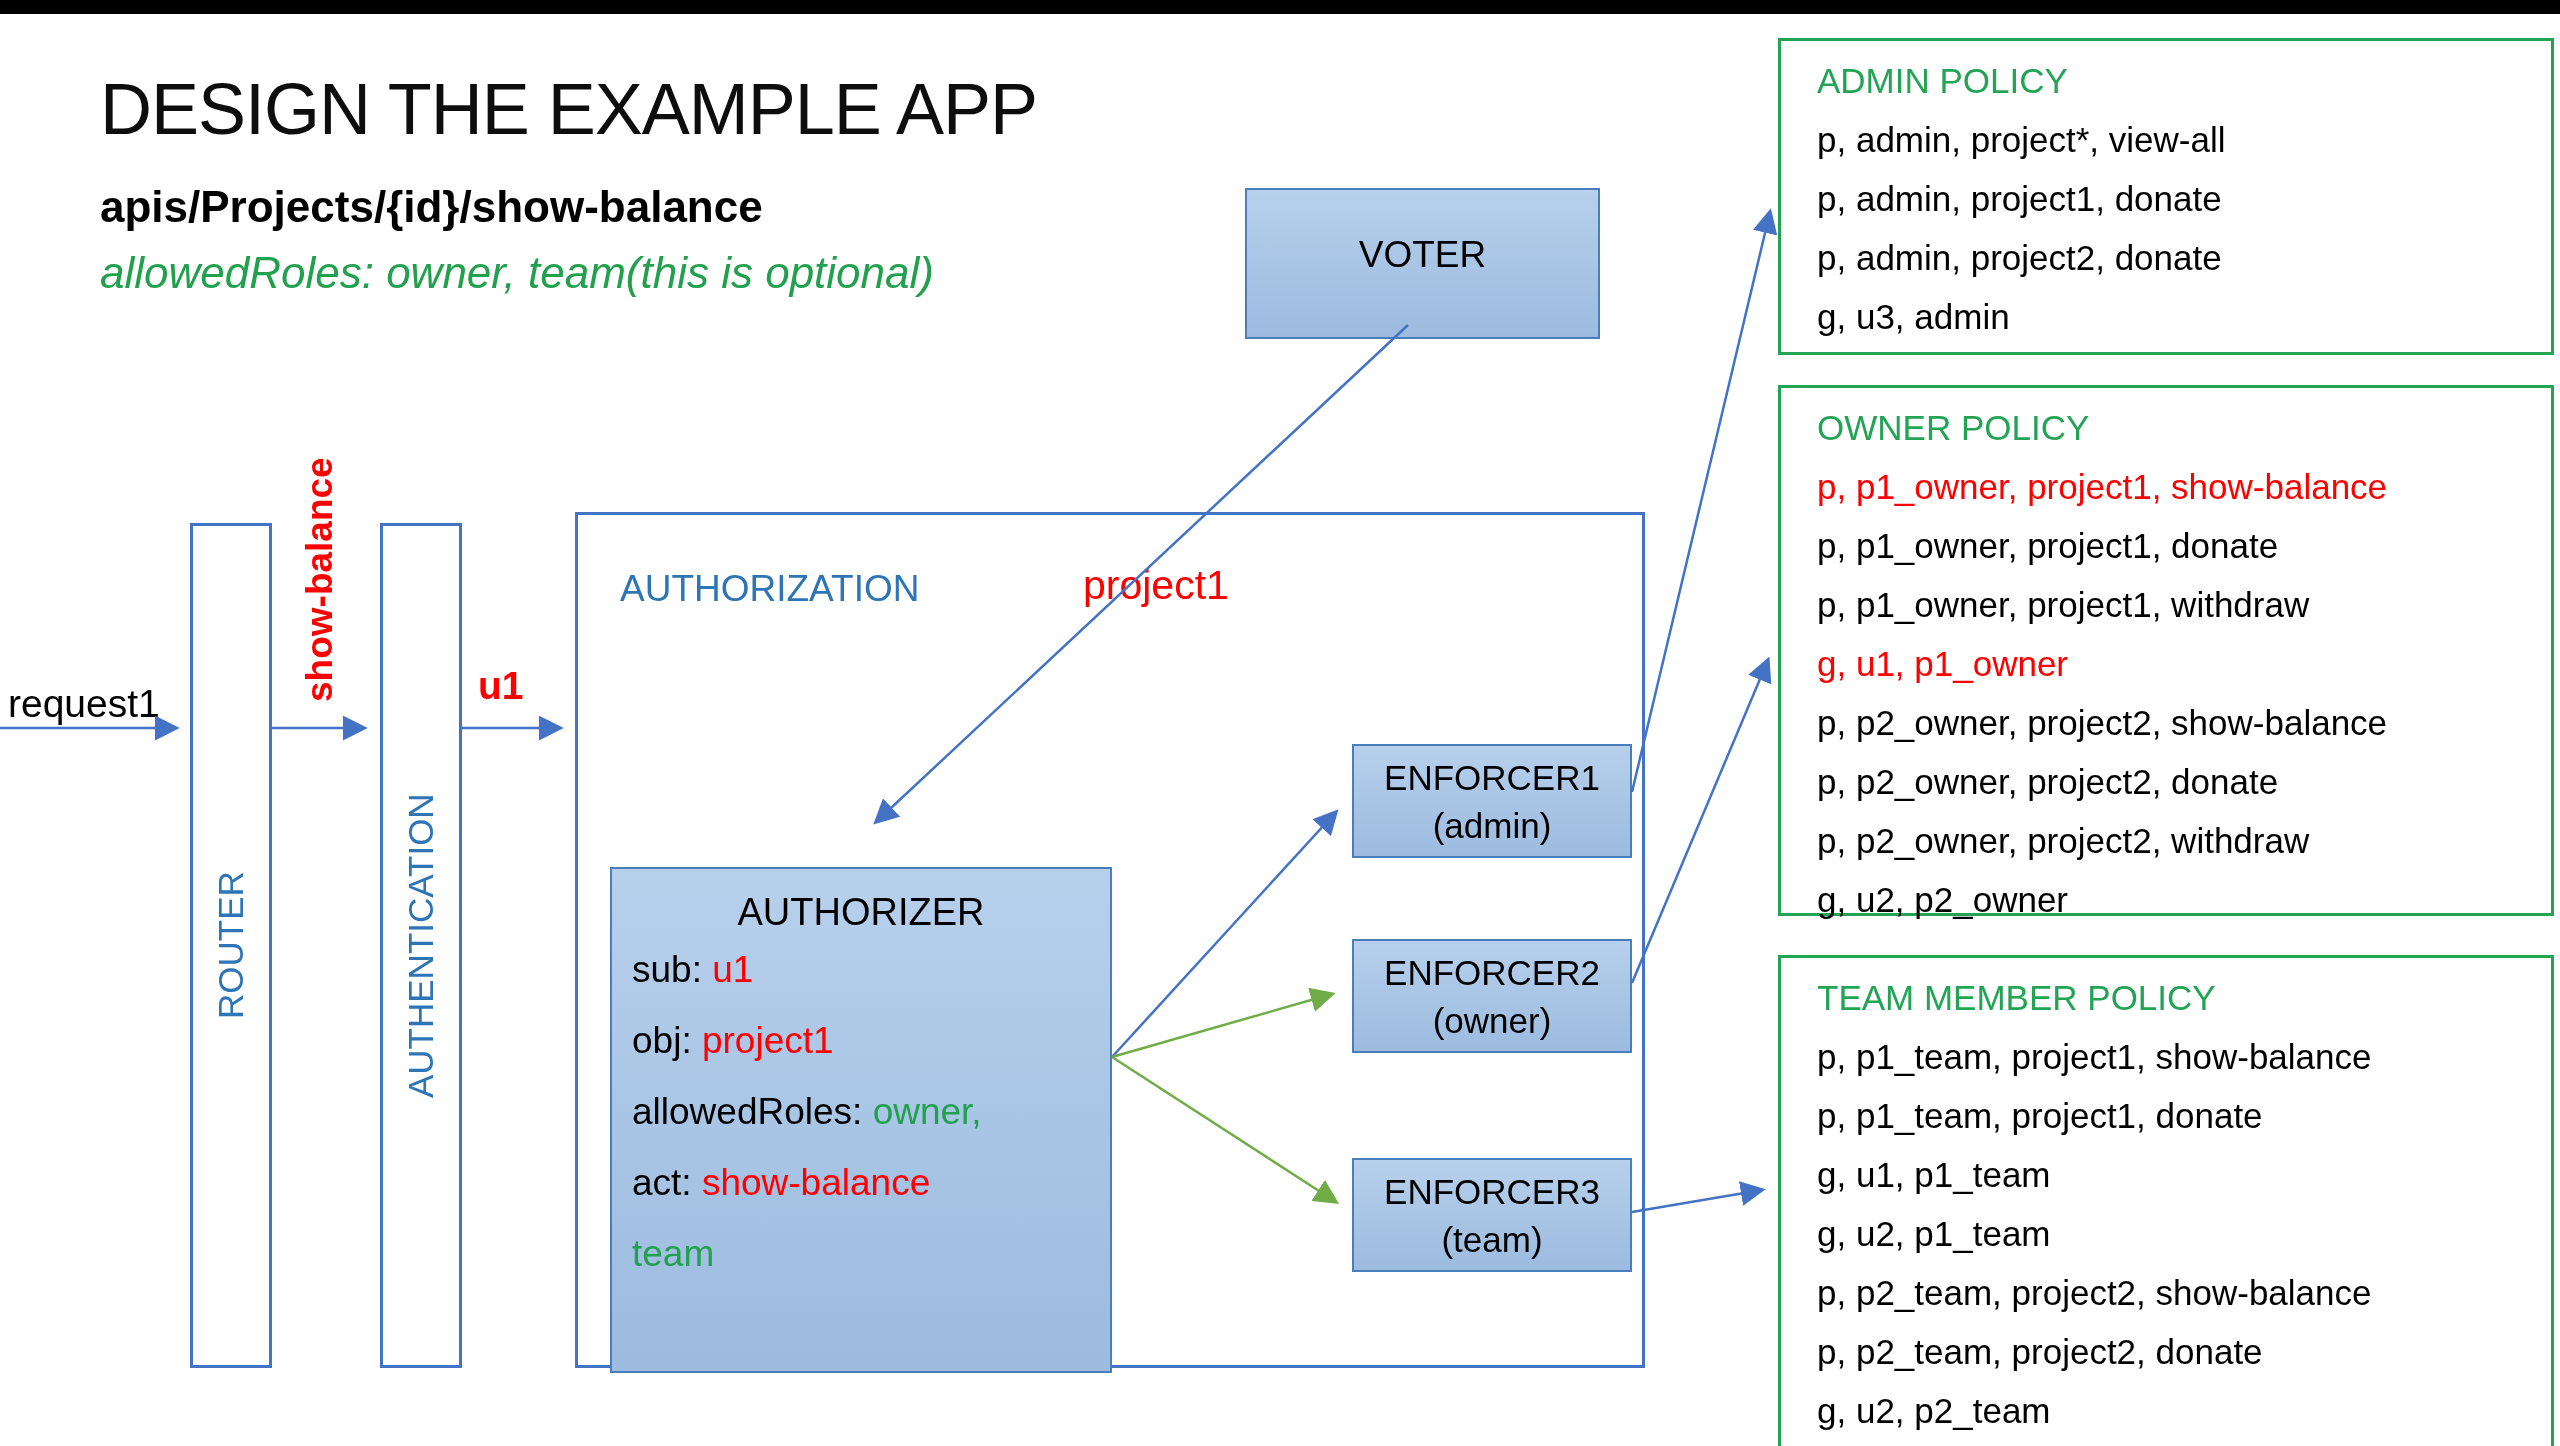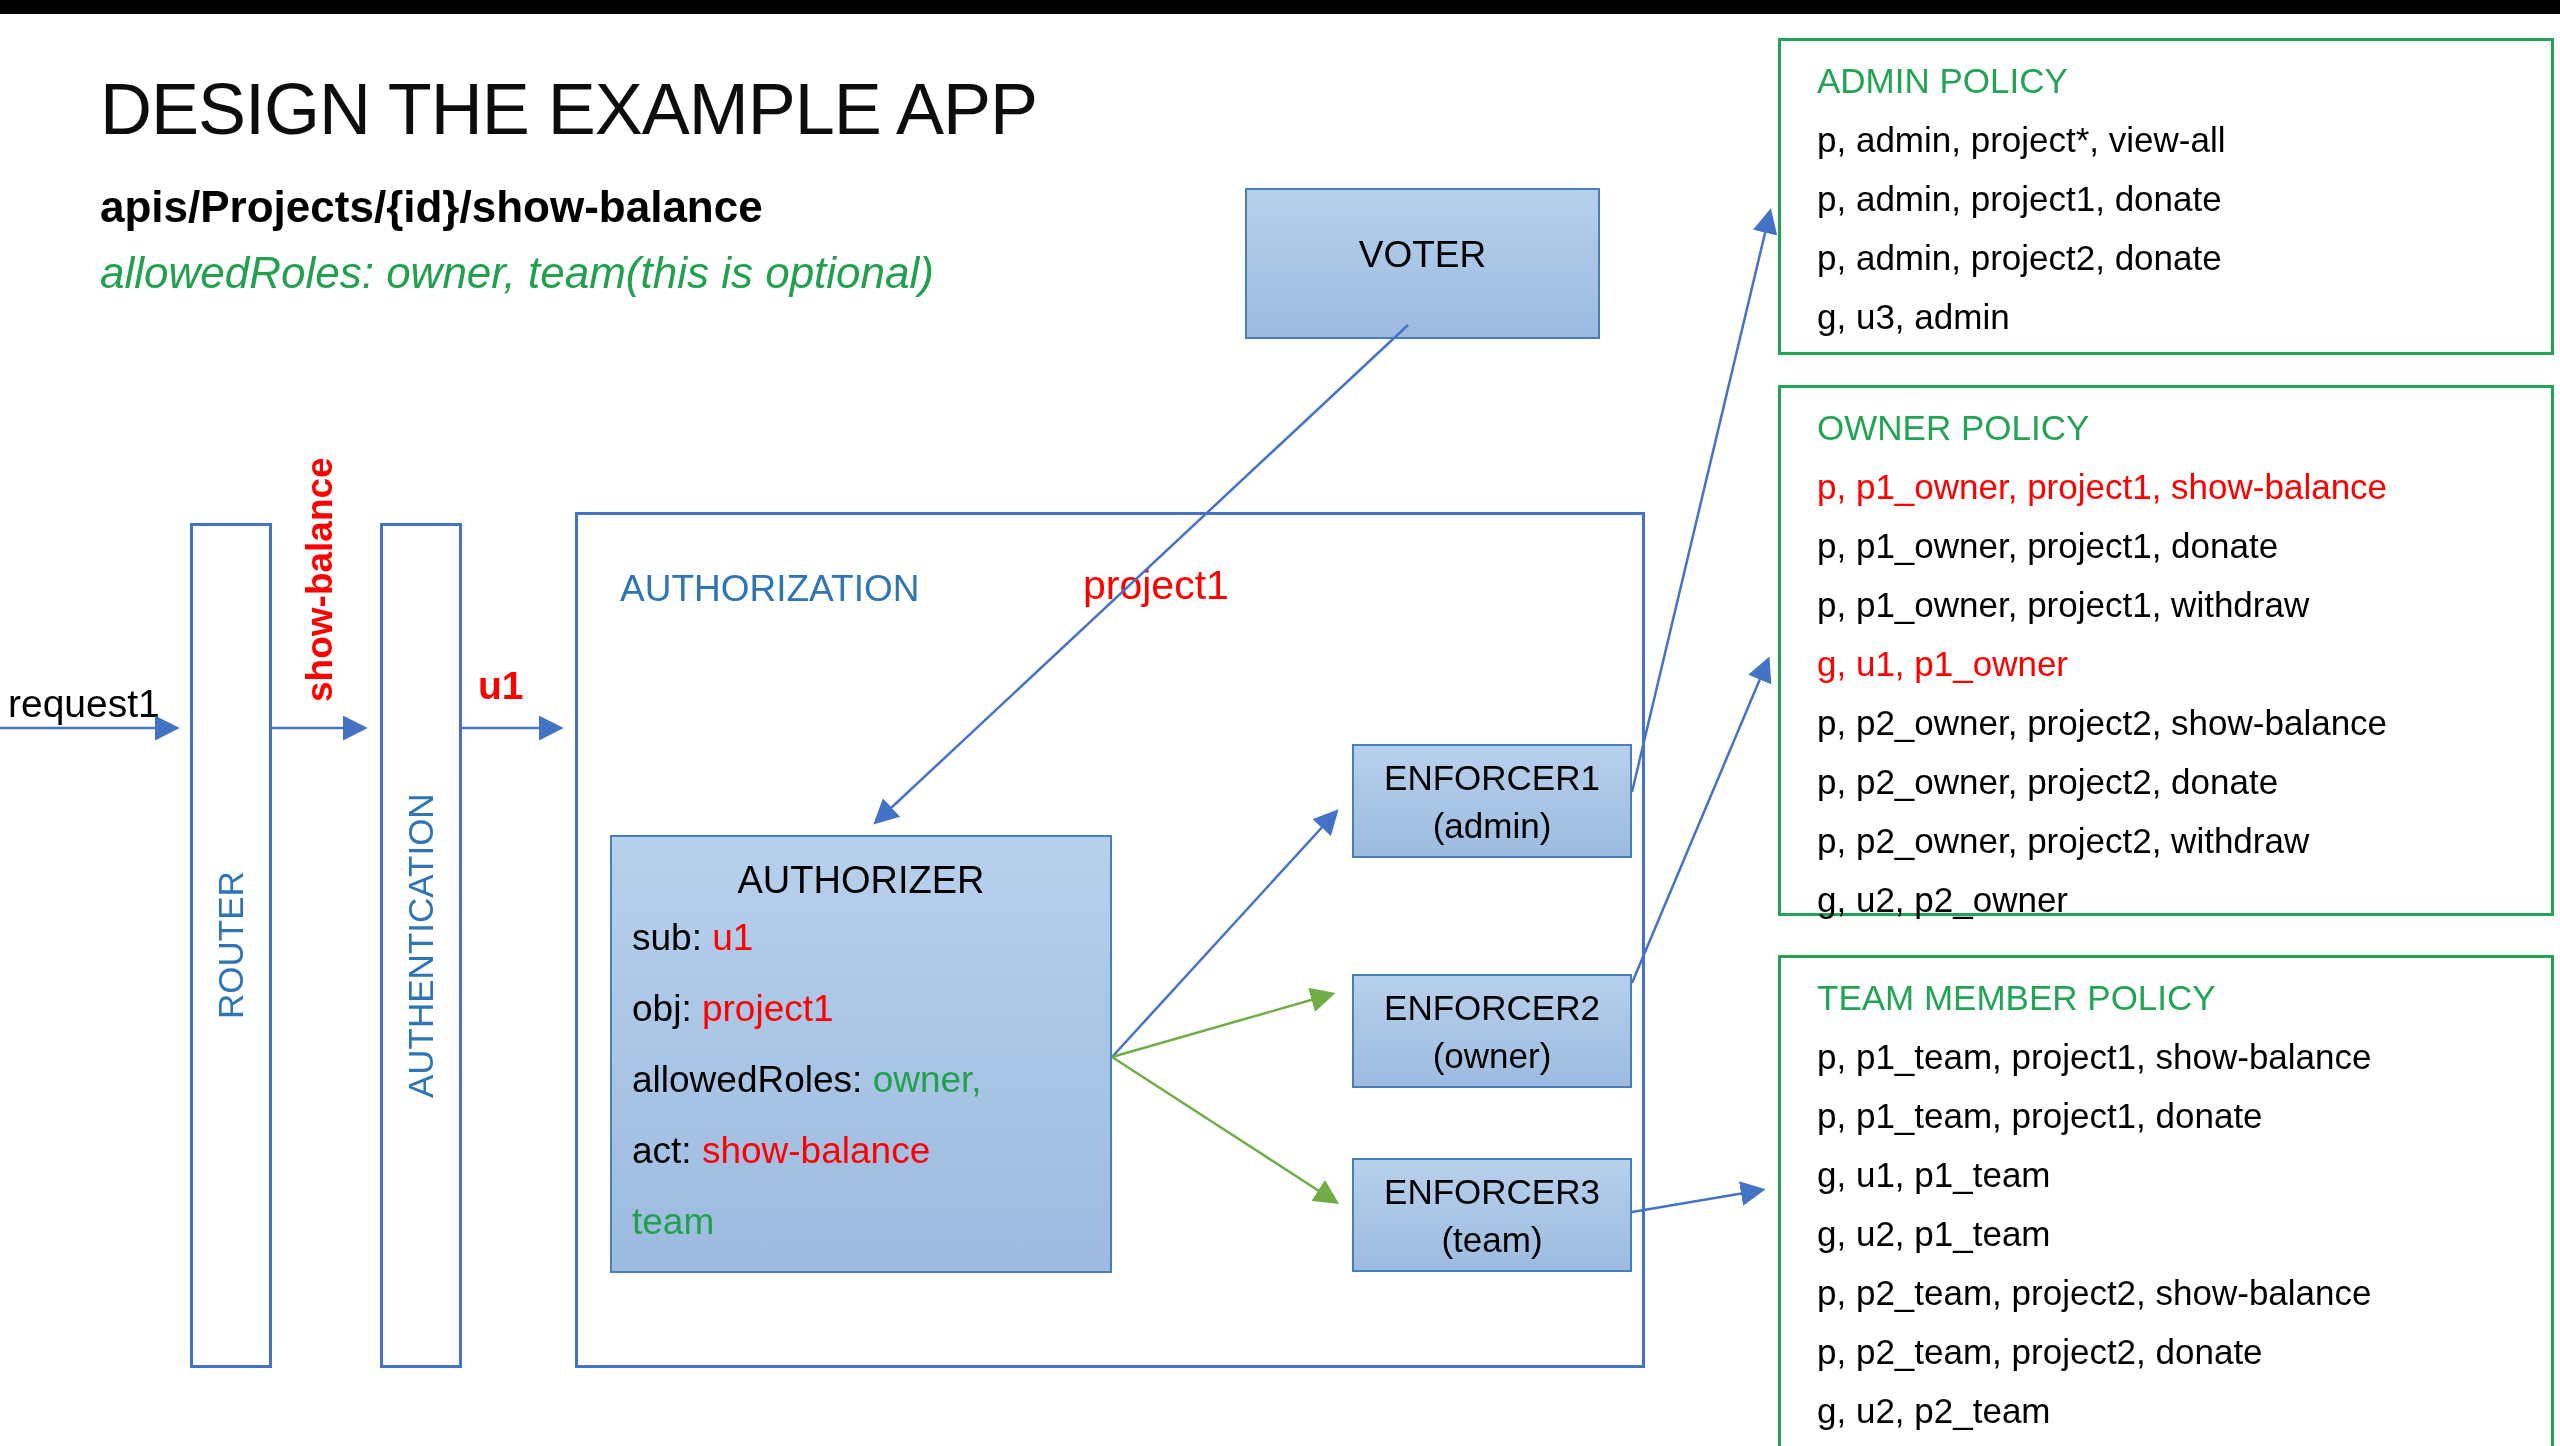--- a/index.html
+++ b/index.html
@@ -24,27 +24,27 @@
           transform:rotate(180deg);font-size:37px;font-weight:bold;color:#ff0000;
           display:flex;align-items:center;justify-content:center;}
   #authz-label{left:620px;top:568px;font-size:37px;color:#2e75b6;white-space:nowrap;}
   #request-label{left:8px;top:682px;font-size:39px;color:#000;}
   #u1-label{left:478px;top:664px;font-size:39px;color:#ff0000;font-weight:bold;}
   #project1-label{left:1083px;top:562px;font-size:41px;color:#ff0000;}
   
   .bluebox{background:linear-gradient(180deg,#b7d0ec 0%,#9cbbdf 100%);
            border:2.5px solid #4a7ebb;box-sizing:border-box;color:#000;text-align:center;}
   #voter-box{left:1245px;top:188px;width:355px;height:151px;font-size:37px;line-height:130px;}
-  #authorizer-box{left:610px;top:835px;width:502px;height:438px;text-align:left;}
+  #authorizer-box{left:610px;top:867px;width:502px;height:506px;text-align:left;}
   #authorizer-title{margin-top:22px;text-align:center;font-size:38px;}
   .arow{margin-left:20px;font-size:37px;line-height:71px;white-space:nowrap;}
   .arow .red{color:#ff0000;}
   .arow .green{color:#21a04e;}
   .enforcer{left:1352px;width:280px;height:114px;font-size:35px;line-height:48px;padding-top:8px;}
-  #enforcer1{top:744px;} #enforcer2{top:974px;} #enforcer3{top:1158px;}
+  #enforcer1{top:744px;} #enforcer2{top:939px;} #enforcer3{top:1158px;}
   
   .policy{border:3px solid #23a455;background:#fff;box-sizing:border-box;left:1778px;width:776px;
           padding:10px 0 0 36px;}
   .policy .ptitle{color:#23a455;font-size:35px;line-height:59px;white-space:nowrap;}
   .policy .pline{color:#000;font-size:35px;line-height:59px;white-space:nowrap;}
   .policy .pline.red{color:#ff0000;}
   #admin-policy{top:38px;height:317px;}
   #owner-policy{top:385px;height:531px;}
   #team-policy{top:955px;height:568px;}
   

